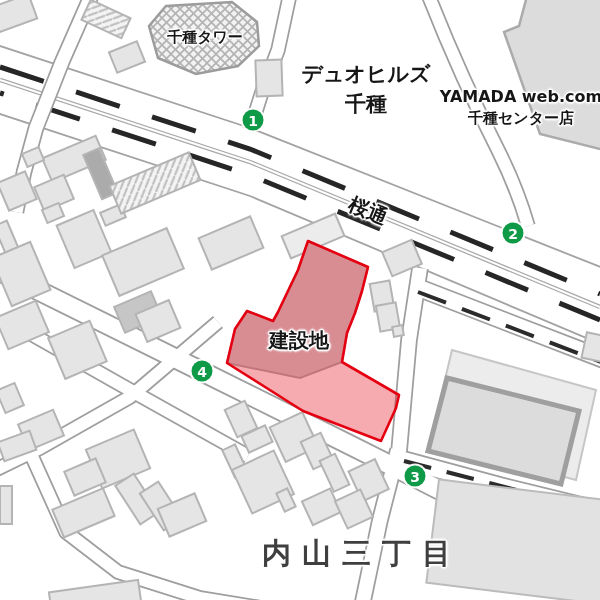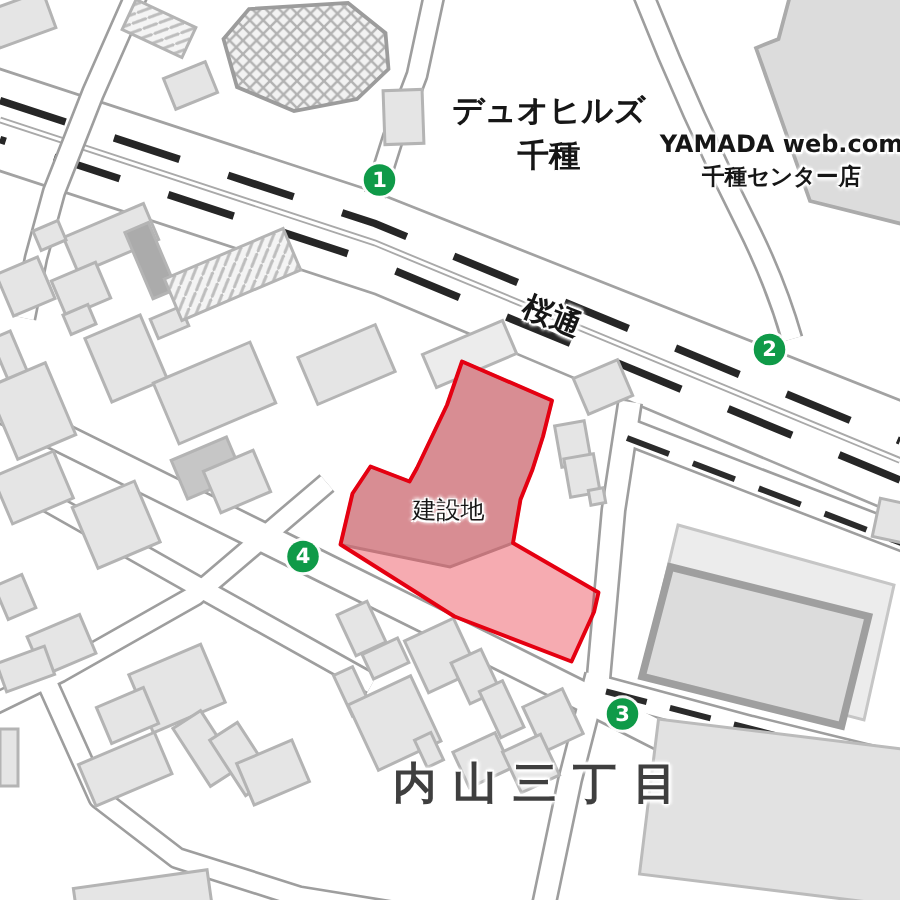--- a/index.html
+++ b/index.html
@@ -9,22 +9,22 @@
     position:absolute;color:#161616;font-weight:600;text-align:center;white-space:nowrap;
     transform:translate(-50%,-50%);line-height:1.45;z-index:4;
     text-shadow:-1px -1px 0 #fff,1px -1px 0 #fff,-1px 1px 0 #fff,1px 1px 0 #fff,
                  0 -2px 2px #fff,0 2px 2px #fff,-2px 0 2px #fff,2px 0 2px #fff;
   }
   .lbl-grand{left:205px;top:38px;font-size:15px;}
   .lbl-duo{left:366px;top:89px;font-size:21px;}
   .lbl-yamada{left:521px;top:107px;font-size:15px;}
   .lbl-yamada .l1{font-size:16px;}
   .lbl-sakura{left:368px;top:211px;font-size:20px;transform:translate(-50%,-50%) rotate(22deg);}
-  .lbl-site{left:299px;top:340px;font-size:16px;font-weight:400;z-index:6;}
-  .lbl-district{left:362px;top:522px;font-size:29px;letter-spacing:11px;color:#3f3f3f;z-index:3;}
+  .lbl-site{left:299px;top:340px;font-size:20px;font-weight:700;z-index:6;}
+  .lbl-district{left:362px;top:553px;font-size:29px;letter-spacing:11px;color:#3f3f3f;z-index:3;}
   .marker{
     position:absolute;width:21px;height:21px;border-radius:50%;
     background:#0f9a48;color:#fff;font-size:14px;font-weight:700;
     display:flex;align-items:center;justify-content:center;
     transform:translate(-50%,-50%);z-index:7;
     box-shadow:0 0 0 2px rgba(255,255,255,.95);
   }
 </style>
 </head>
 <body>
@@ -156,20 +156,21 @@
 
     <g>
 
       <path d="M308,241 L368,267 L362,291 L355,313 L347,333 L342,362 L300,378 L227,363 L235,329 L247,311 L273,321 L278,312 L298,270 Z" fill="#d2d2d2" stroke="#b0b0b0" stroke-width="2"></path>
 
       <path d="M308,241 L368,267 L362,291 L355,313 L347,333 L342,362 L399,395 L396,408 L381,441 L303,411 L227,363 L235,329 L247,311 L273,321 L278,312 L298,270 Z" fill="rgba(229,0,17,0.33)" stroke="#e50011" stroke-width="2.6" stroke-linejoin="round"></path>
     </g>
   </svg>
 
   <div class="maplabel lbl-grand">
+    <div class="l2">千種タワー</div>
   </div>
   <div class="maplabel lbl-duo">
     <div class="l1">デュオヒルズ</div>
     <div class="l2">千種</div>
   </div>
   <div class="maplabel lbl-yamada">
     <div class="l1">YAMADA web.com</div>
     <div class="l2">千種センター店</div>
   </div>
   <div class="maplabel lbl-sakura">桜通</div>

